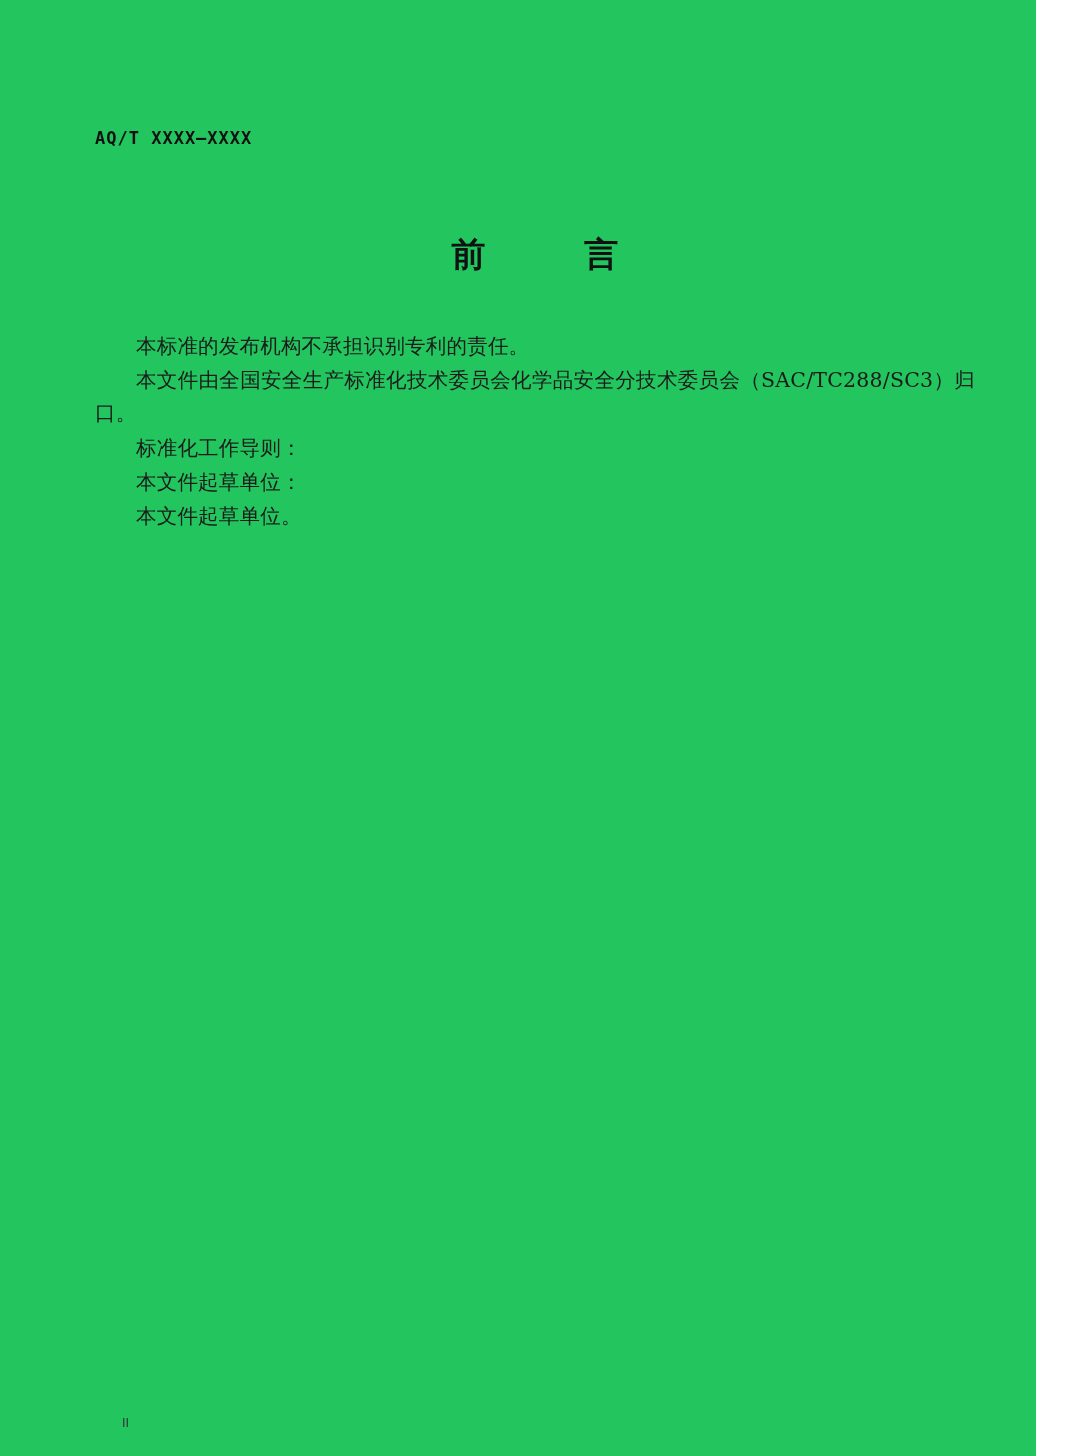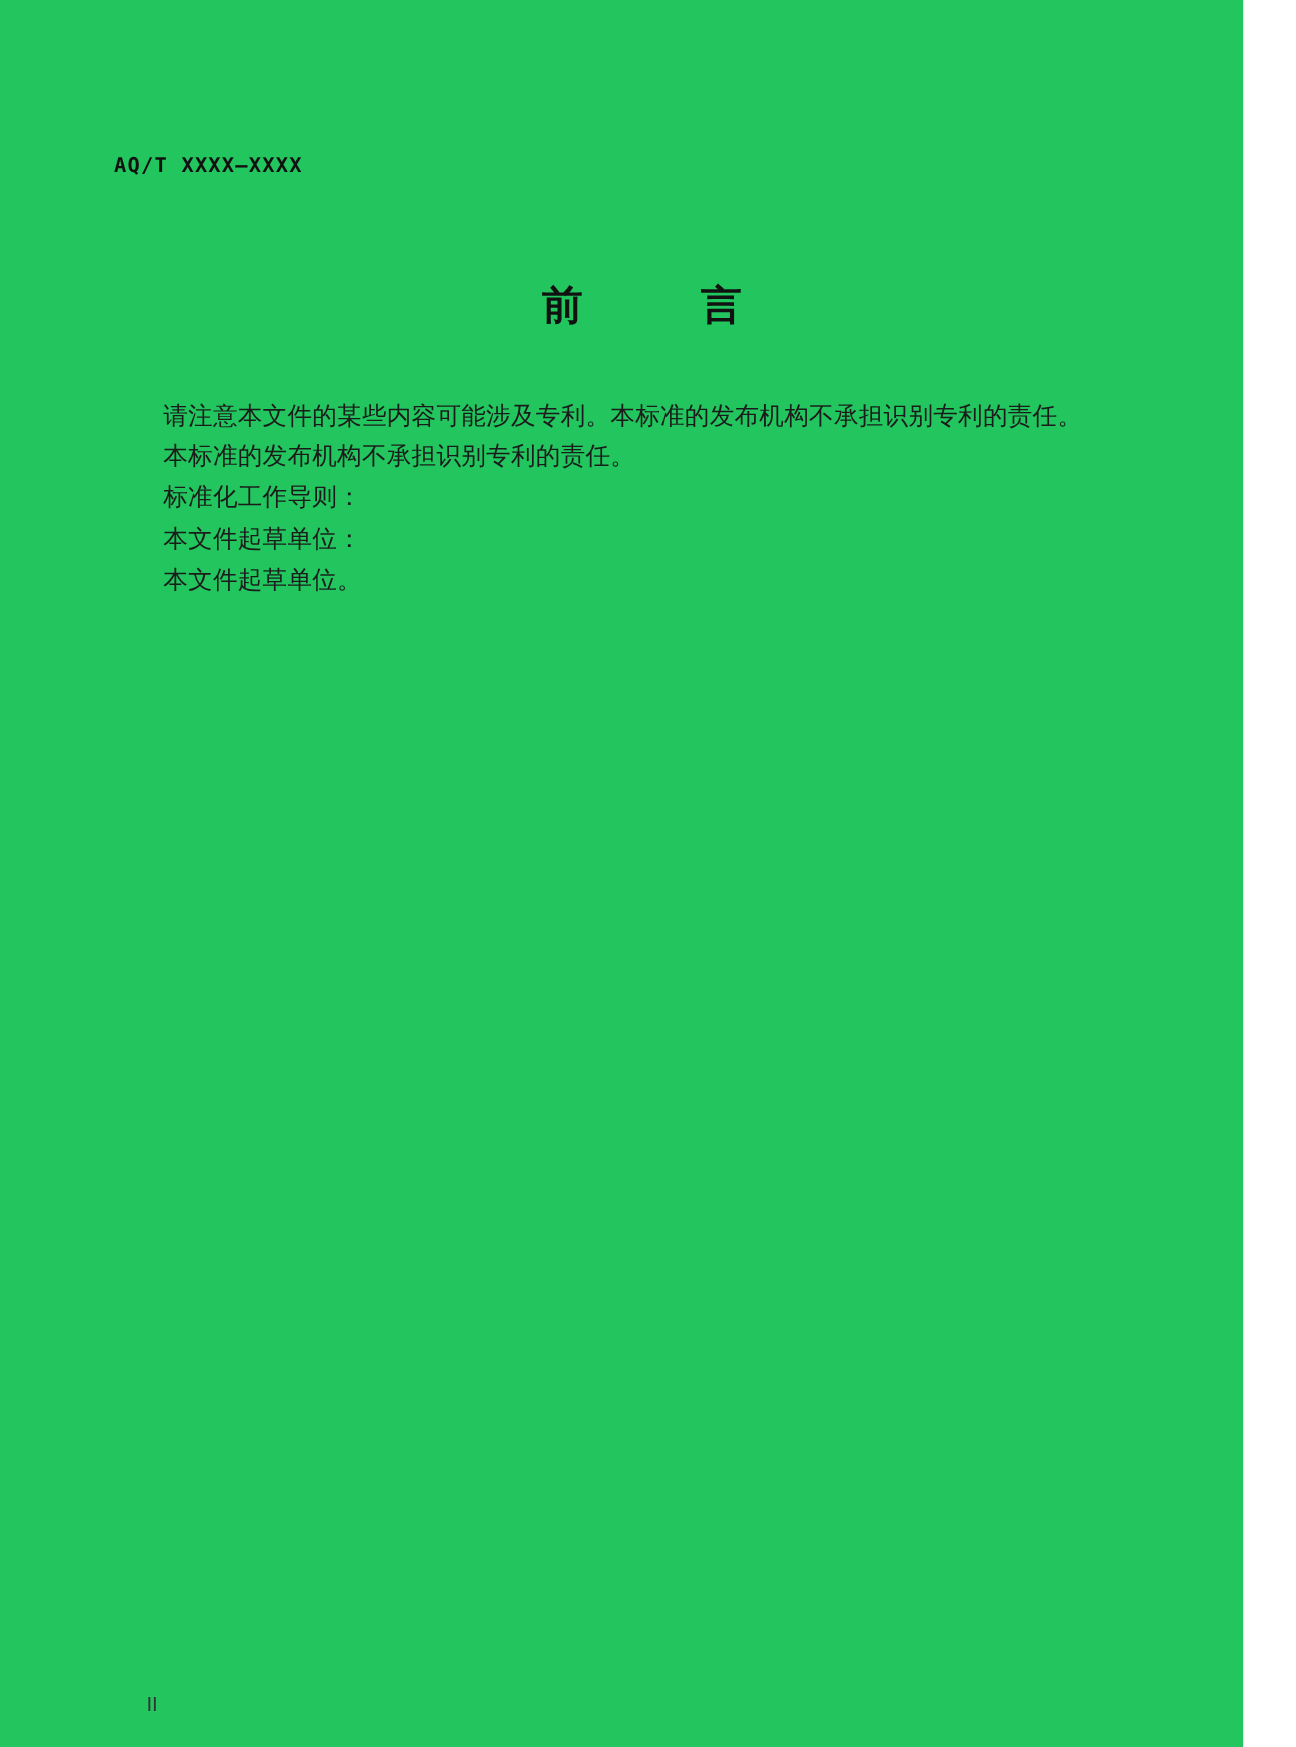--- a/index.html
+++ b/index.html
@@ -56,36 +56,36 @@
     letter-spacing: 0.2px;
   }
   .para.first {
     text-indent: 2em;
   }
   .page-number {
     position: absolute;
     left: 122px;
     bottom: 26px;
     font-family: "DejaVu Sans", sans-serif;
-    font-size: 16px;
+    font-size: 12px;
     color: #333;
   }
 </style>
 </head>
 <body>
 
 <div class="page">
 
   <div class="header-code">AQ/T XXXX—XXXX</div>
 
   <div class="doc-title">前　　言</div>
 
   <div class="body-block">
-    <p class="para">请注意本文件的某些内容可能涉及专利。本标准的发布机构不承担识别专利的责任。</p>
     <p class="para">本标准的发布机构不承担识别专利的责任。</p>
+    <p class="para">本文件由全国安全生产标准化技术委员会化学品安全分技术委员会（SAC/TC288/SC3）归口。</p>
     <p class="para">标准化工作导则：</p>
     <p class="para">本文件起草单位：</p>
     <p class="para">本文件起草单位。</p>
   </div>
 
   <div class="page-number">II</div>
 
 </div>
 
 </body></html>

